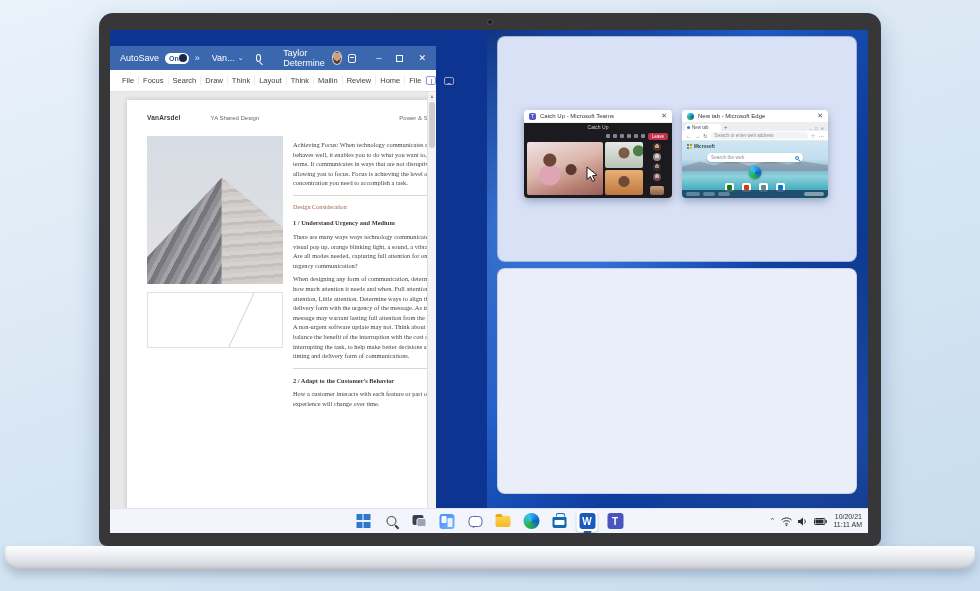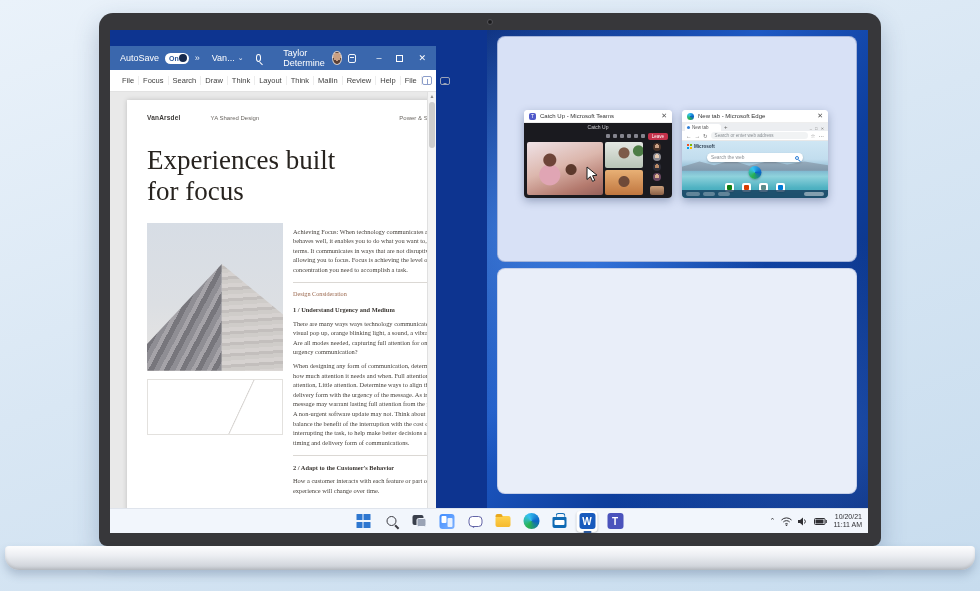--- a/index.html
+++ b/index.html
@@ -235,36 +235,35 @@
       <div class="wribbon">
         <span class="rtab">File</span>
         <span class="rtab">Focus</span>
         <span class="rtab">Search</span>
         <span class="rtab">Draw</span>
         <span class="rtab">Think</span>
         <span class="rtab">Layout</span>
         <span class="rtab">Think</span>
         <span class="rtab">Mailin</span>
         <span class="rtab">Review</span>
-        <span class="rtab">Help</span>
+        <span class="rtab">Home</span>
         <span class="rtab">File</span>
         <span class="ribbon-right">
           <span class="ico-share"></span>
           <span class="ico-comment"></span>
         </span>
       </div>
 
       <div class="docarea">
         <div class="page">
           <div class="doc-head">
             <span class="doc-brand">VanArsdel</span>
             <span class="doc-sub">YA Shared Design</span>
             <span class="doc-right">Power &amp; Simplicity</span>
           </div>
-          <div class="heading">Experiences built for focus</div>
           <div class="cols">
             <div class="col-left">
               <div class="bldg-img">
                 <div class="bldg-l"></div>
                   <div class="bldg-r"></div>
               </div>
               <div class="ph-box"></div>
             </div>
             <div class="col-right">
               <p>Achieving Focus: When technology communicates and behaves well, it enables you to do what you want to, on your terms. It communicates in ways that are not disruptive allowing you to focus. Focus is achieving the level of concentration you need to accomplish a task.</p>

